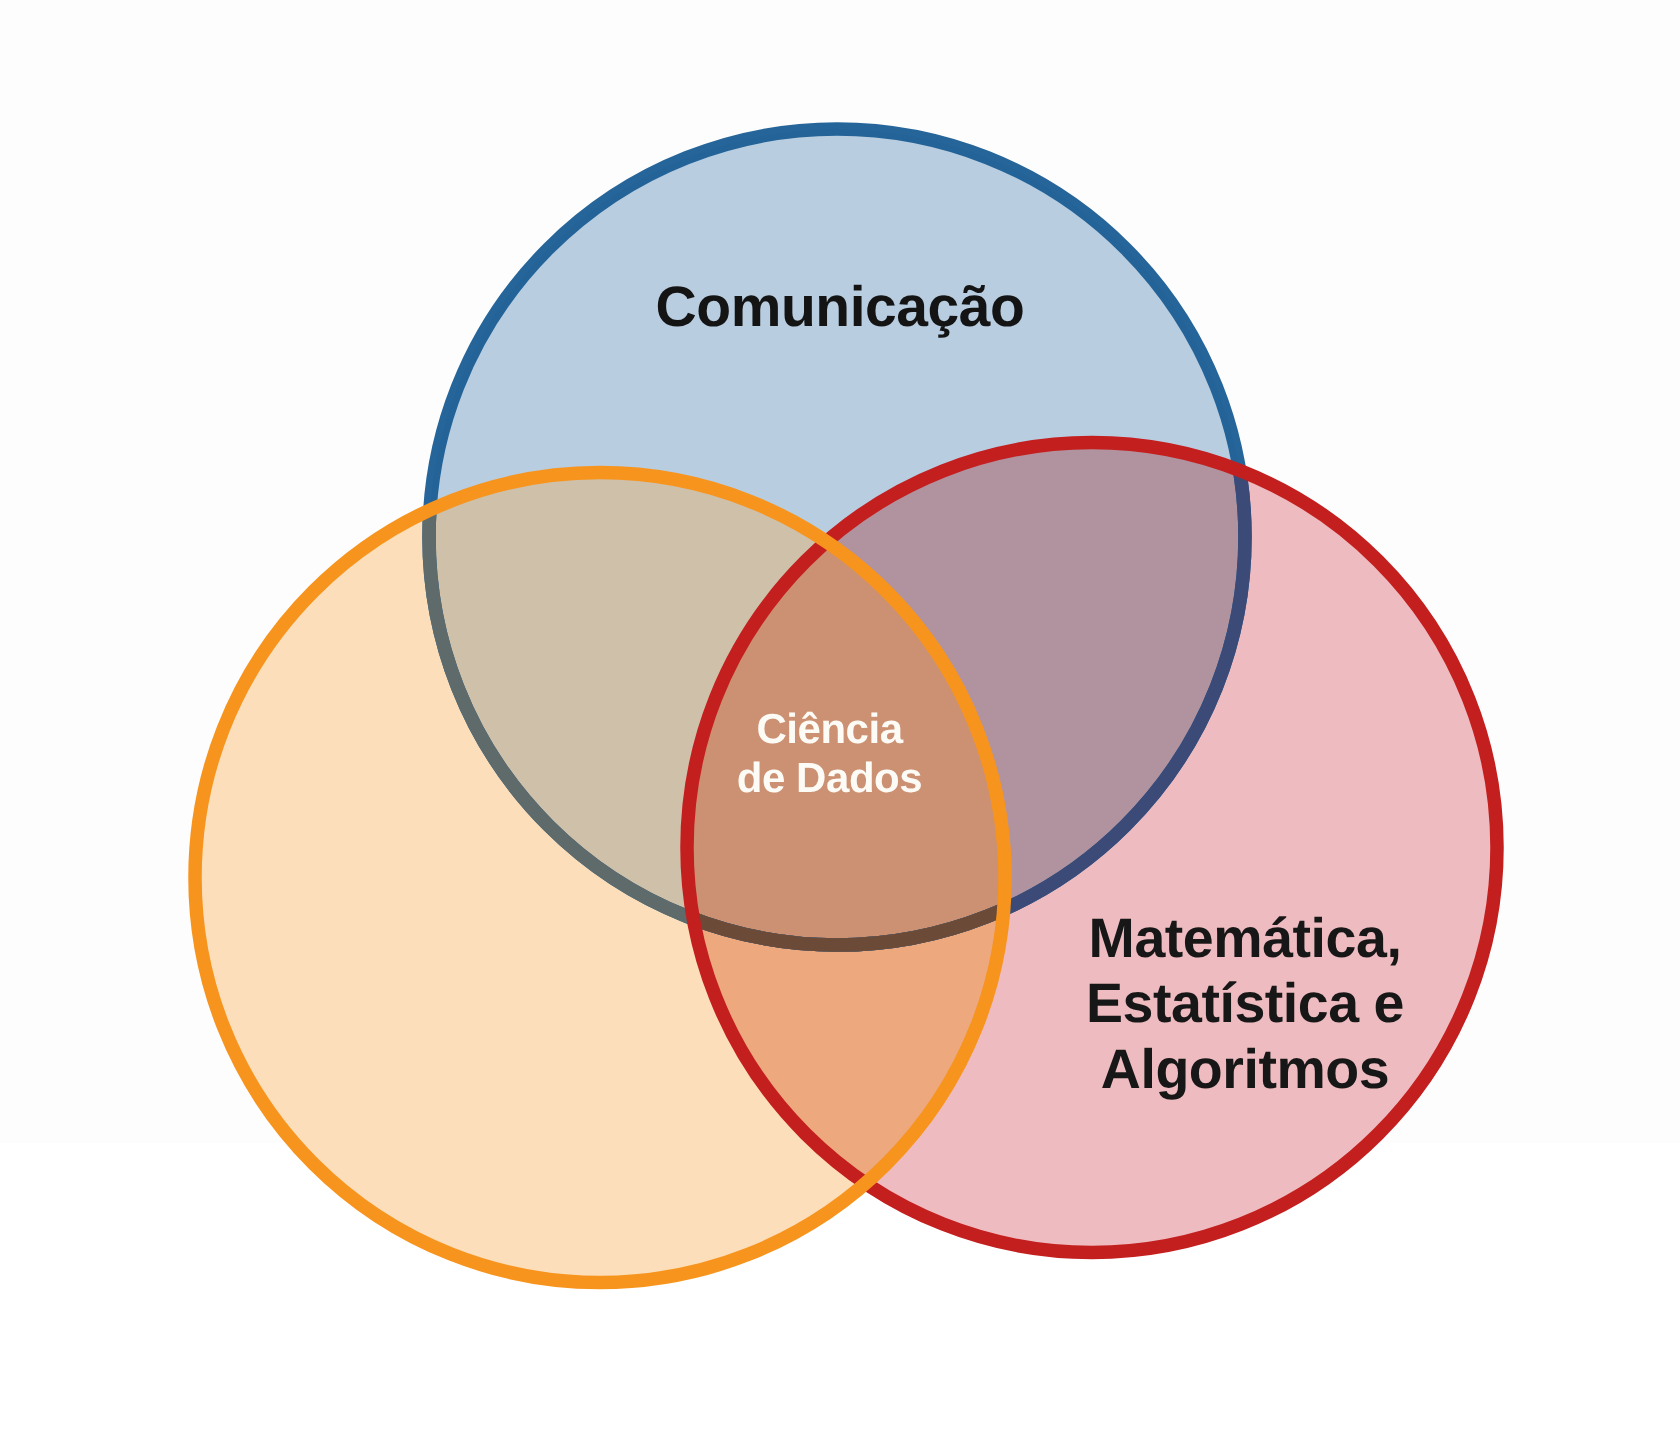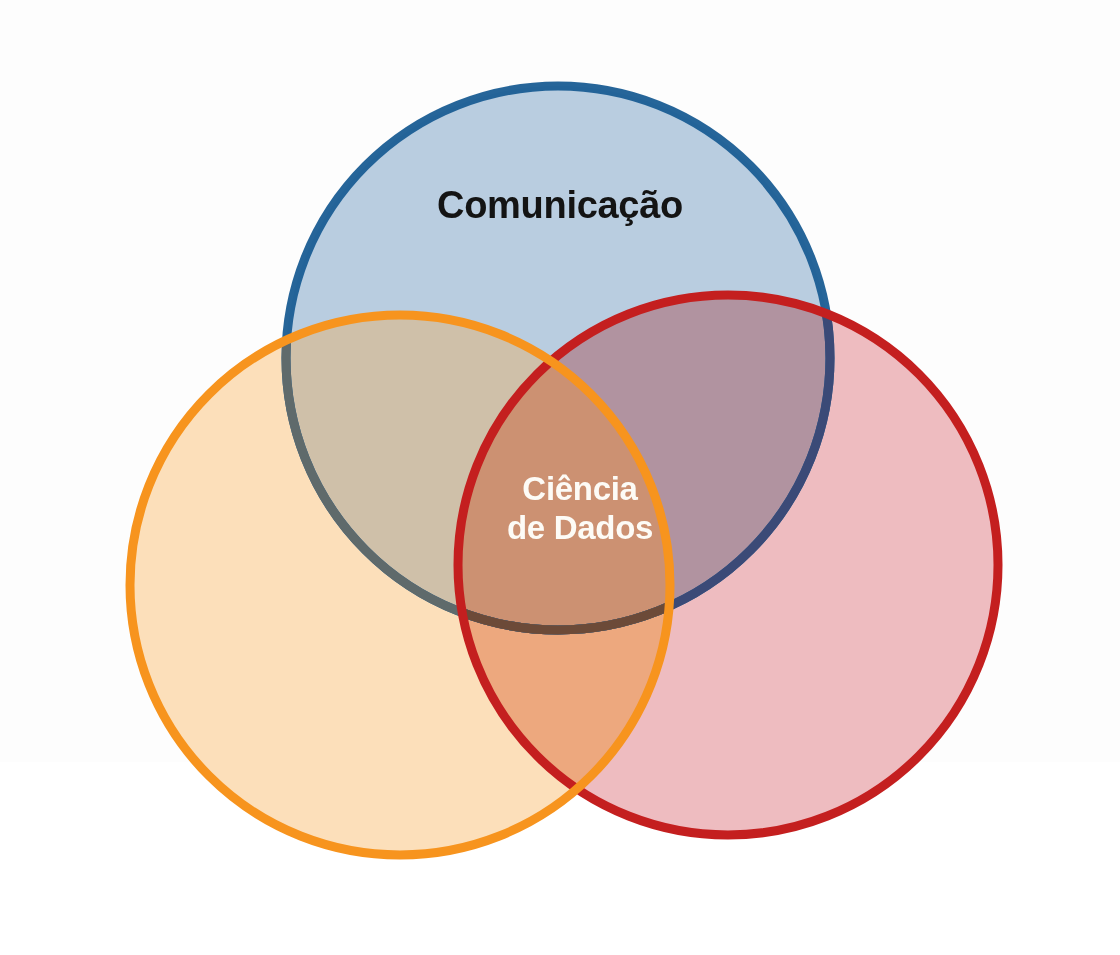--- a/index.html
+++ b/index.html
@@ -52,24 +52,24 @@
     color: #171717;
   }
   #label-math {
     left: 670px;
     top: 604px;
     width: 320px;
     font-size: 37px;
     color: #171717;
   }
   #label-datascience {
-    left: 435px;
+    left: 408px;
     top: 470px;
     width: 290px;
-    font-size: 33px;
+    font-size: 28px;
     color: #fdfbf6;
   }
 </style>
 </head>
 <body>
 
 <div id="venn-root">
 
   <svg id="venn-svg" viewBox="0 0 1120 955">
     <defs>
@@ -117,17 +117,20 @@
       </g>
     </g>
 
     <circle cx="728" cy="565" r="270" fill="none" stroke="#c41f1f" stroke-width="9"></circle>
     <circle cx="400" cy="585" r="270" fill="none" stroke="#f7941e" stroke-width="9"></circle>
   </svg>
 
   <div class="venn-label" id="label-communication">Comunicação</div>
 
 
+  <div class="venn-label" id="label-math">Matemática,
+Estatística e
+Algoritmos</div>
 
   <div class="venn-label" id="label-datascience">Ciência
 de Dados</div>
 
 </div>
 
 </body></html>

